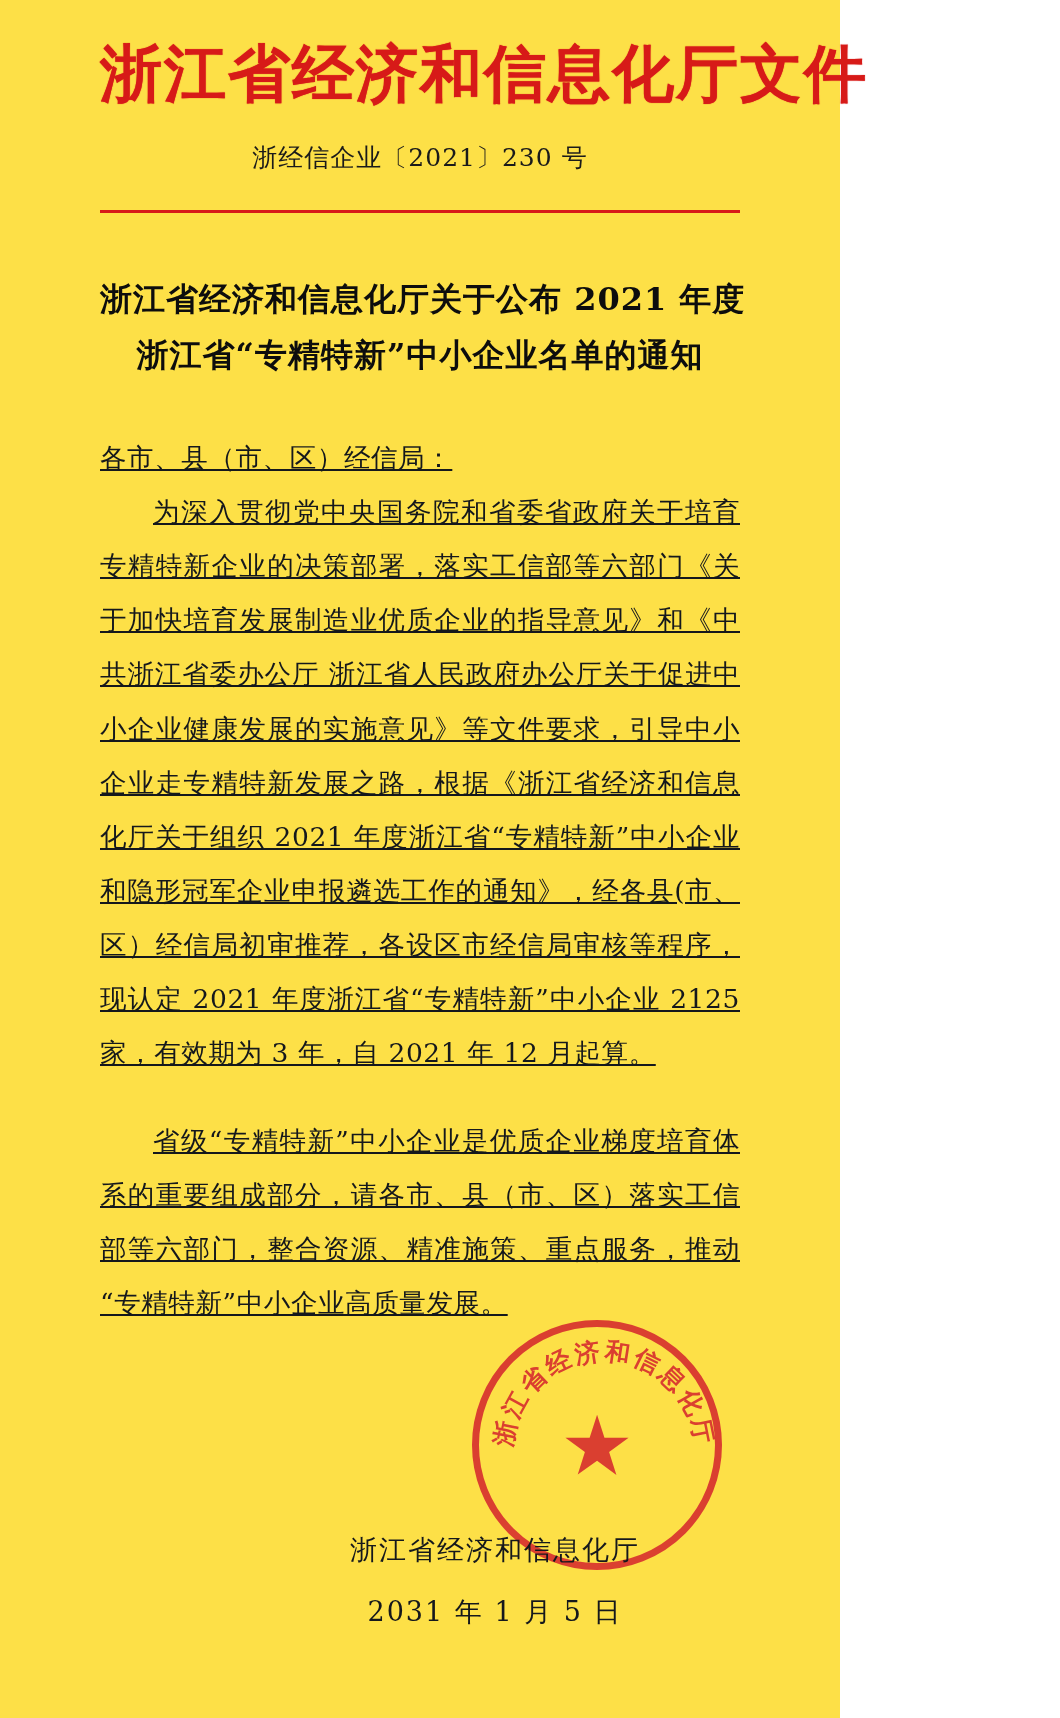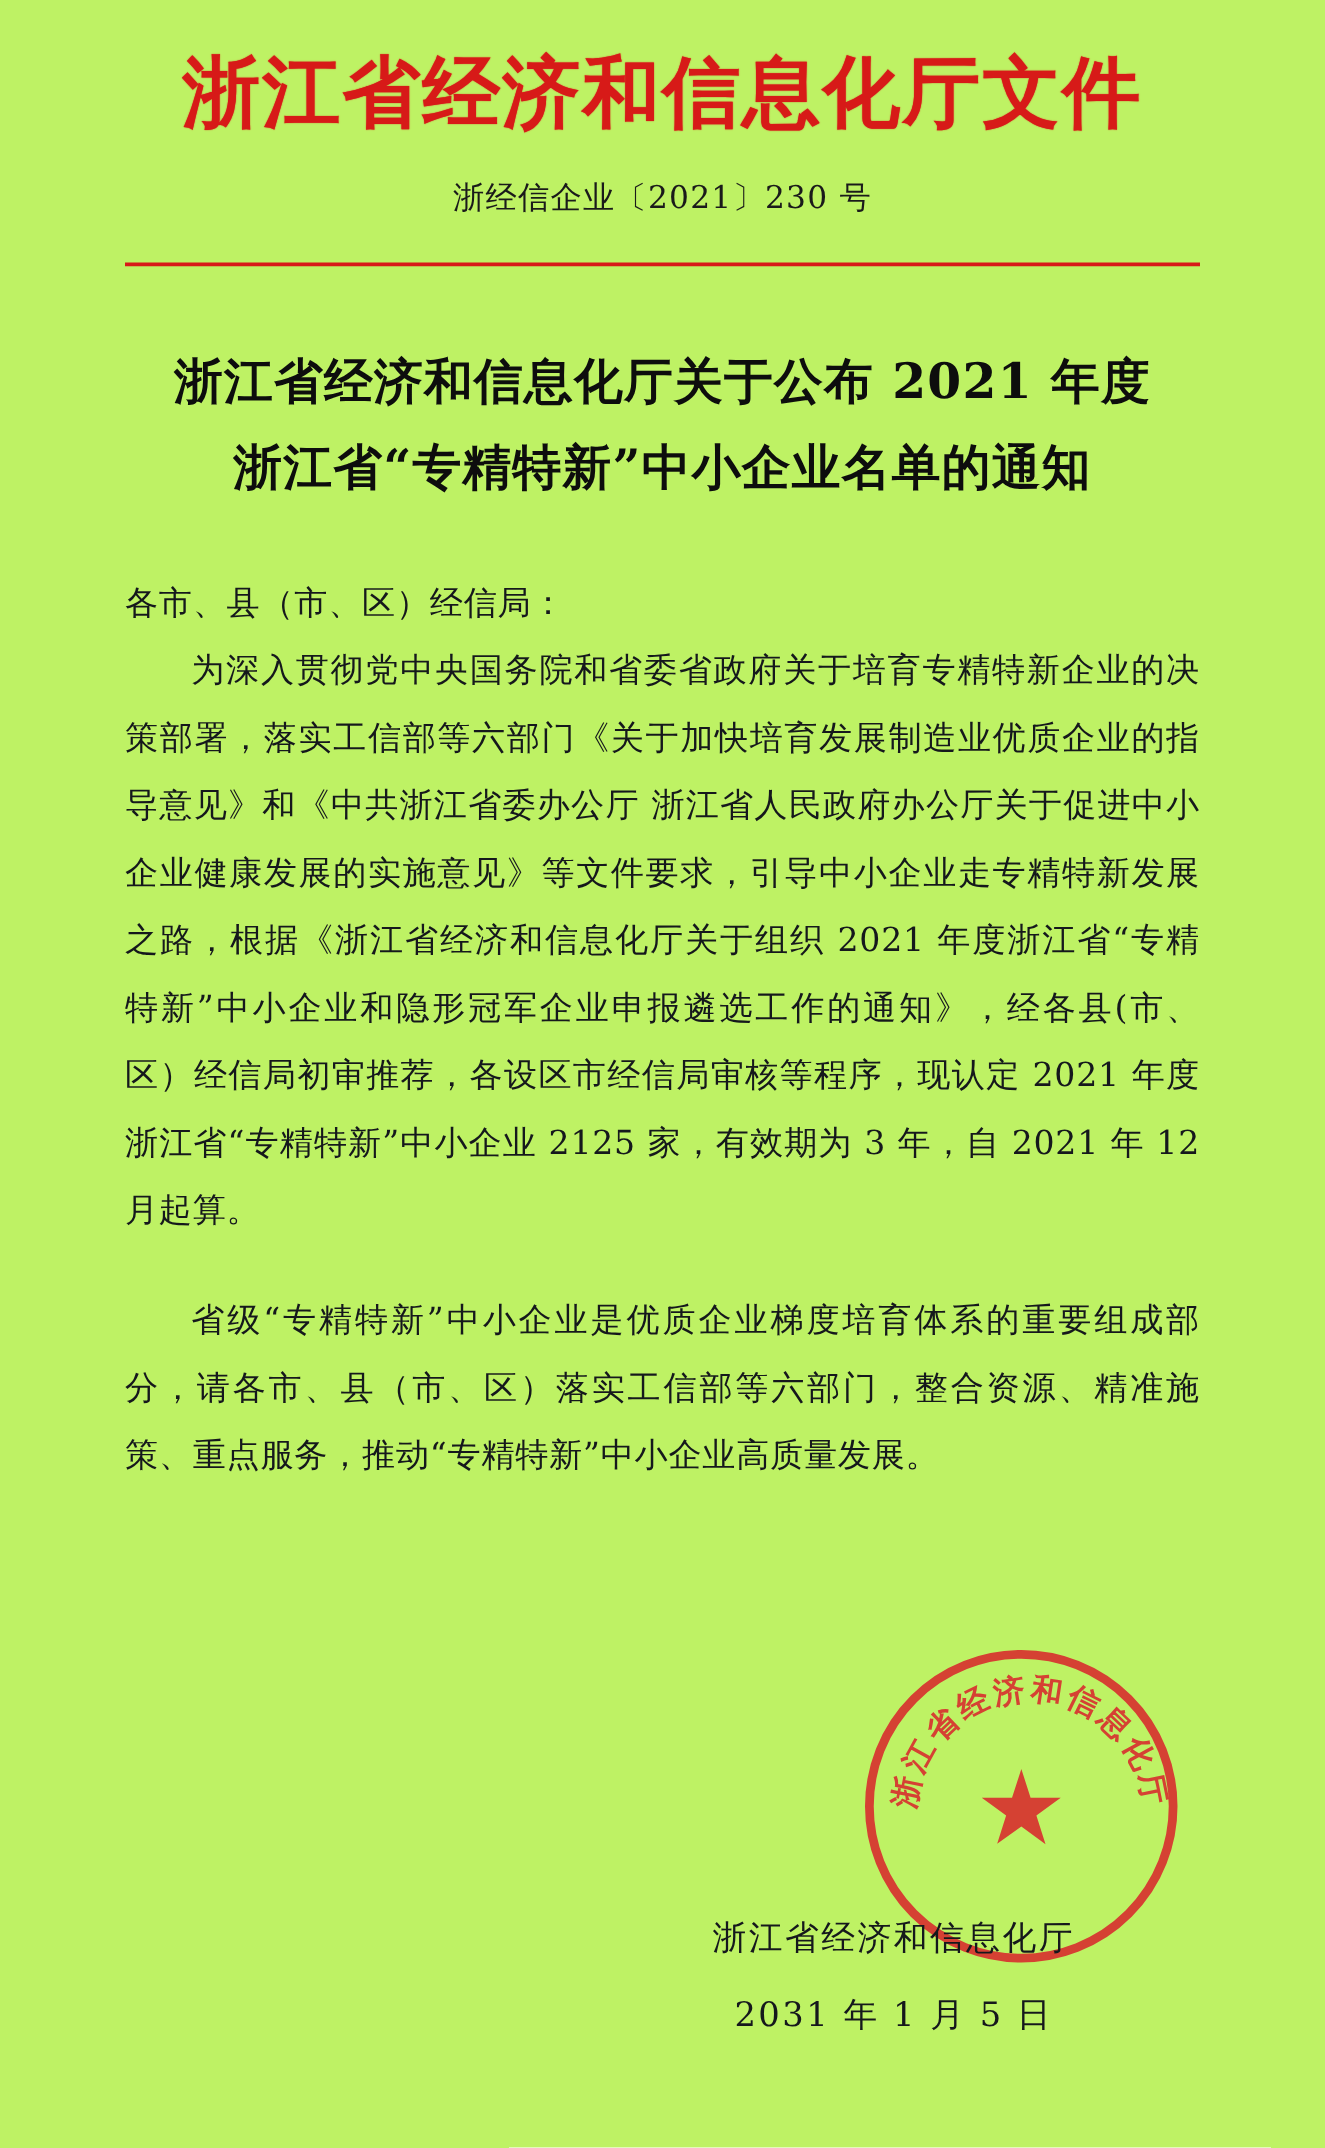--- a/index.html
+++ b/index.html
@@ -9,24 +9,24 @@
   }
   body {
     width: 1060px;
     height: 1718px;
     font-family: "DejaVu Serif", "Liberation Serif", serif;
     color: #111111;
     position: relative;
     overflow: hidden;
   }
   .page {
-    width: 1060px;
+    width: 840px;
     height: 1718px;
     position: relative;
-    background: #bef264;
+    background: #fde047;
     box-sizing: border-box;
     padding: 0 100px;
   }
 
   
   .masthead {
     text-align: center;
     padding-top: 38px;
   }
   .masthead-title {
@@ -54,21 +54,21 @@
     margin-top: 36px;
     height: 3px;
     background: #d71a18;
     width: 100%;
   }
 
   
   .doc-title {
     margin-top: 58px;
     text-align: center;
-    font-size: 39px;
+    font-size: 32px;
     font-weight: bold;
     line-height: 1.75;
     letter-spacing: 1px;
     color: #0d0d0d;
   }
   .doc-title .line {
     display: block;
     white-space: nowrap;
   }
 
@@ -77,20 +77,21 @@
     margin-top: 48px;
     font-size: 26.5px;
     line-height: 2.04;
     letter-spacing: 0.6px;
     color: #15181c;
     text-align: justify;
     text-justify: inter-ideograph;
   }
   .body-text p {
     margin: 0;
+    text-decoration: underline;
   }
   .p-indent {
     text-indent: 2em;
   }
   .p-gap {
     margin-top: 34px !important;
   }
   .attach {
     margin-top: 42px !important;
     text-indent: 2em;

